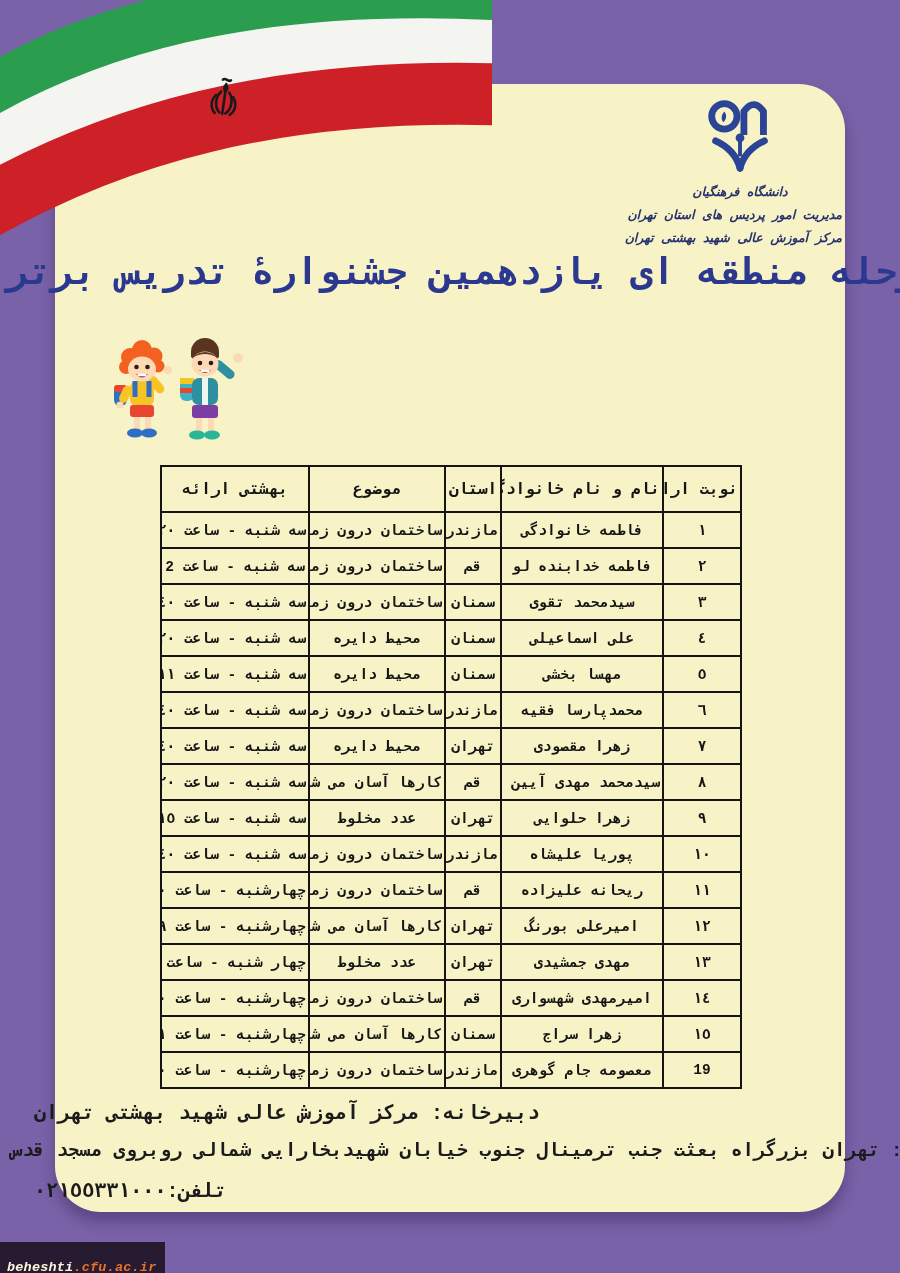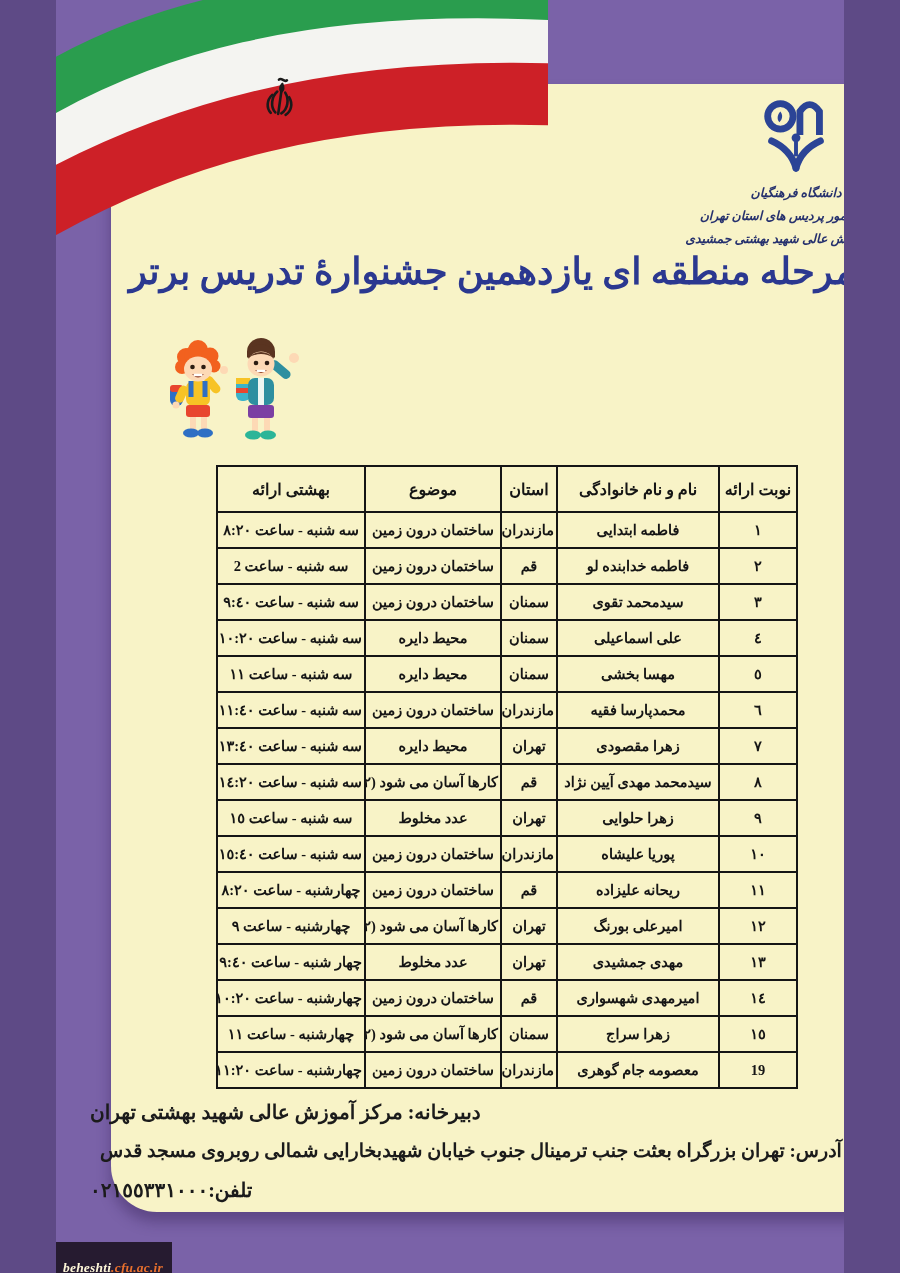--- a/index.html
+++ b/index.html
@@ -1,19 +1,19 @@
 <!DOCTYPE html>
 <html lang="fa"><head>
 <meta charset="utf-8">
 <style>
   html,body{margin:0;padding:0;background:#5e4a86;}
   .poster{
-    position:relative;width:788px;height:1273px;margin:0 auto;
+    position:relative;width:900px;height:1273px;margin:0 auto;
     background:#7a62a8;overflow:hidden;
-    font-family:Liberation Serif, serif;
+    font-family:Liberation Mono, monospace;
   }
   .card{
     position:absolute;left:55px;top:84px;width:790px;height:1128px;
     background:#f8f3c7;border-radius:46px;
     box-shadow:0 10px 14px rgba(40,20,70,.35);
   }
   .flag{position:absolute;left:0;top:0;}
   .logo-block{
     position:absolute;left:638px;top:90px;width:204px;text-align:center;
     color:#26316e;direction:rtl;
@@ -96,21 +96,21 @@
       <path d="M29,22 C32,26 31,30 28,33 C25,30 26,25 29,22" fill="#2b4496"></path>
       <g fill="none" stroke="#2b4496" stroke-width="7" stroke-linecap="round">
         <path d="M20,52 C31,57 41,65 45,80"></path>
         <path d="M70,52 C59,57 49,65 45,80"></path>
       </g>
       <circle cx="45" cy="49" r="4.5" fill="#2b4496"></circle>
       <path d="M45,53 L45,68" stroke="#2b4496" stroke-width="4"></path>
     </svg>
     <div class="logo-line">دانشگاه فرهنگیان</div>
     <div class="logo-line">مدیریت امور پردیس های استان تهران</div>
-    <div class="logo-line">مرکز آموزش عالی شهید بهشتی جمشیدی</div>
+    <div class="logo-line">مرکز آموزش عالی شهید بهشتی تهران</div>
   </div>
 
   <div class="main-title">مرحله منطقه ای یازدهمین جشنوارهٔ تدریس برتر</div>
 
   <svg class="kids" width="182" height="155" viewBox="0 0 182 155">
 
     <g>
       <rect x="22" y="57" width="13" height="21" rx="6" fill="#2e6fc4"></rect>
       <rect x="22" y="57" width="13" height="7" rx="3" fill="#e8452e"></rect>
       <rect x="60" y="47" width="9" height="20" rx="4.5" transform="rotate(-40 64 57)" fill="#f7c325"></rect>
@@ -178,21 +178,21 @@
           <th>نوبت ارائه</th>
           <th>نام و نام خانوادگی</th>
           <th>استان</th>
           <th>موضوع</th>
           <th>بهشتی ارائه</th>
         </tr>
     </thead>
     <tbody>
         <tr>
           <td>١</td>
-          <td>فاطمه ابتدایی</td>
+          <td>فاطمه خانوادگی</td>
           <td>مازندران</td>
           <td>ساختمان درون زمین</td>
           <td>سه شنبه - ساعت ٨:٢٠</td>
         </tr>
         <tr>
           <td>٢</td>
           <td>فاطمه خدابنده لو</td>
           <td>قم</td>
           <td>ساختمان درون زمین</td>
           <td>سه شنبه - ساعت 2</td>

